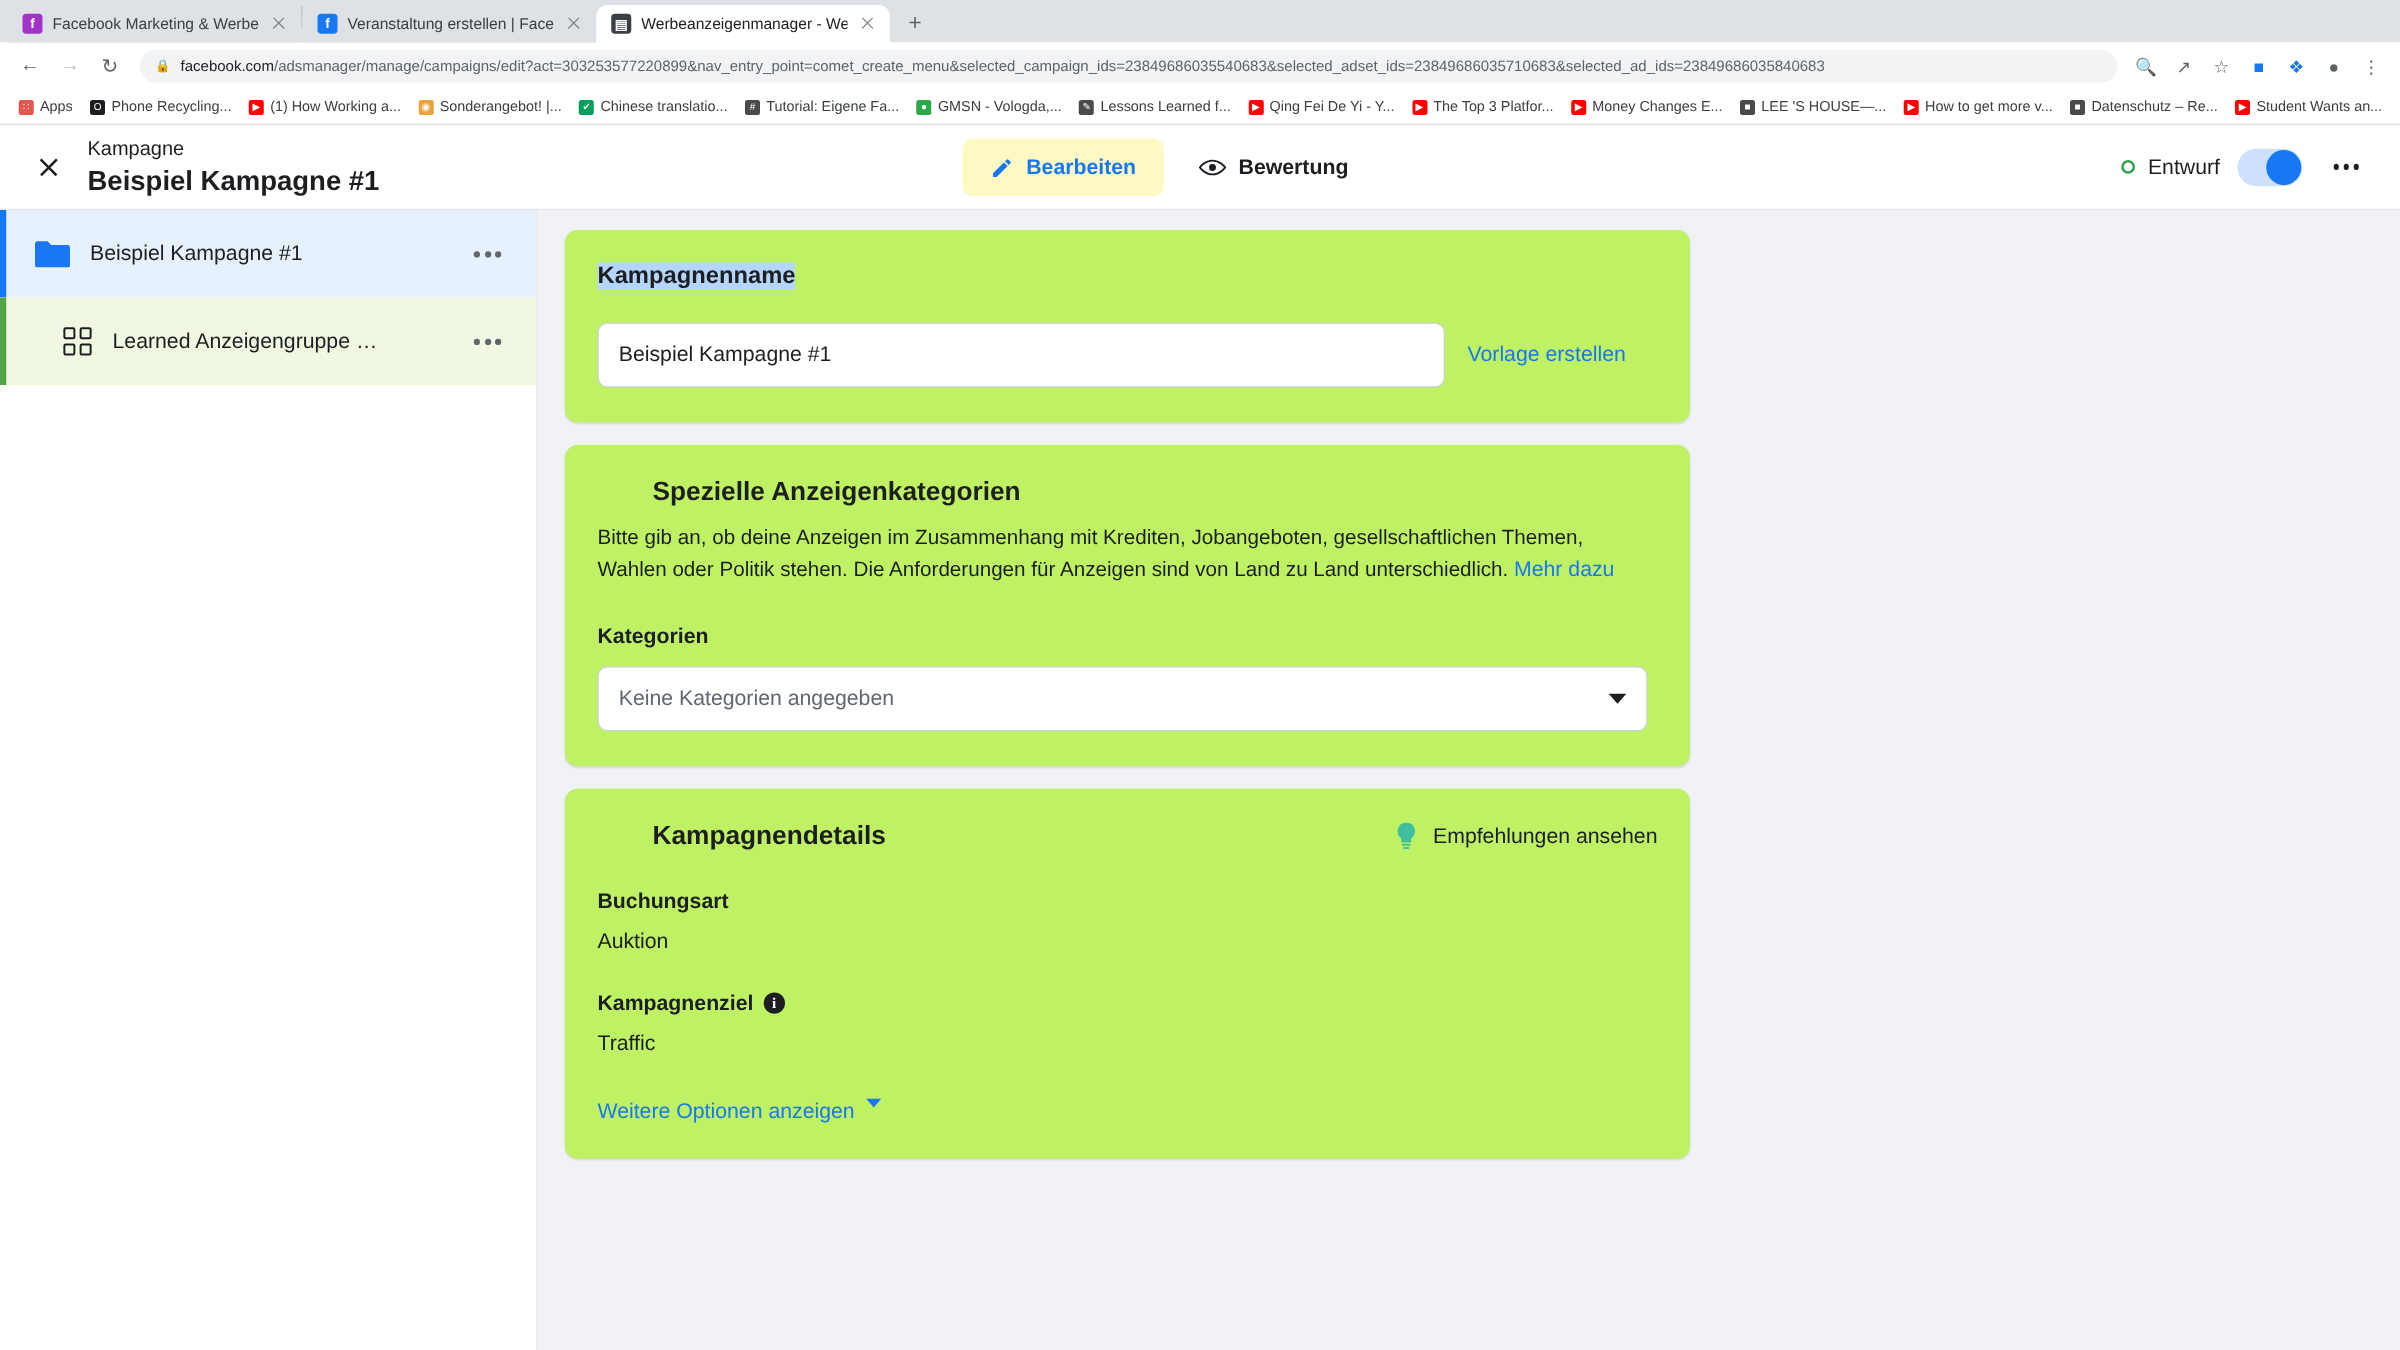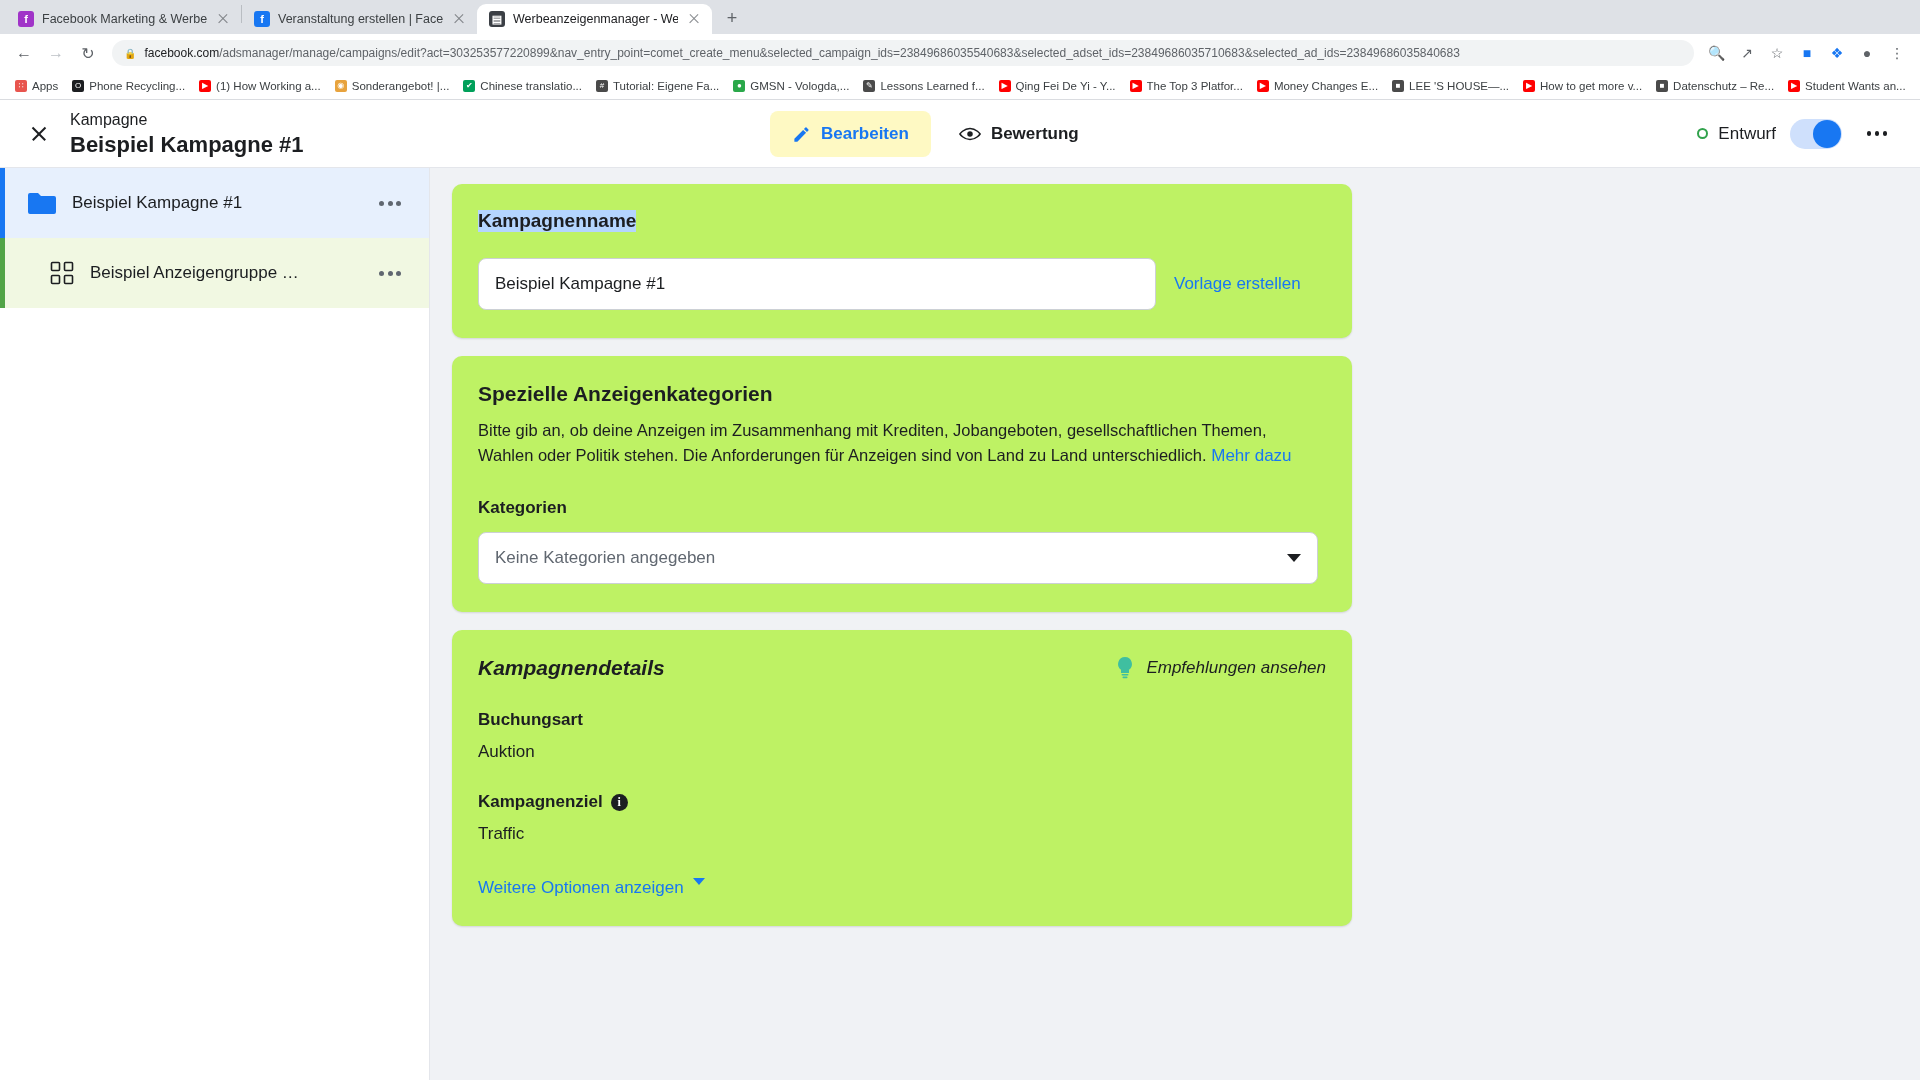--- a/index.html
+++ b/index.html
@@ -138,31 +138,31 @@
           padding: 26px 26px 28px 26px; box-shadow: 0 1px 2px rgba(0,0,0,.12); }
 
   .label-hl { display:inline-block; font-size:19px; font-weight:bold; color:#1c1e21;
               background:#b4d5fe; }
   .name-row { display:flex; align-items:center; gap: 18px; margin-top: 26px; }
   .text-input { width: 678px; height: 52px; border:1px solid #ccd0d5; border-radius: 8px;
                 display:flex; align-items:center; padding: 0 16px; font-size:17px; color:#1c1e21;
                 background:#fff; }
   .link { color:#1877f2; font-size:17px; }
 
-  .card-h2 { font-size: 21px; font-weight:bold; color:#1c1e21; }
+  .card-h2 { font-size: 21px; font-weight:bold; color:#1c1e21;margin-left:44px; }
   .card-desc { font-size: 16.5px; color:#1c1e21; line-height: 1.5; margin-top: 12px; max-width: 830px; }
   .sub-label { font-size: 17px; font-weight:bold; color:#1c1e21; margin-top: 30px; }
   .select { width: 840px; height: 52px; border:1px solid #ccd0d5; border-radius: 8px;
             display:flex; align-items:center; padding: 0 16px; margin-top: 14px;
             font-size:17px; color:#606770; background:#fff; }
   .select .caret { margin-left:auto; width:0;height:0;
                    border-left:7px solid transparent;border-right:7px solid transparent;
                    border-top:8px solid #1c1e21; }
 
-  .card-head-row { display:flex; align-items:center;font-style:italic; }
+  .card-head-row { display:flex; align-items:center; }
   .recs { margin-left:auto; display:flex; align-items:center; gap:12px;
           font-size:17px; color:#1c1e21; }
   .bulb { width:18px; height:22px; flex:none; }
 
   .detail-label { font-size:17px; font-weight:bold; color:#1c1e21; margin-top: 30px;
                   display:flex; align-items:center; gap:8px; }
   .detail-value { font-size:17px; color:#1c1e21; margin-top: 12px; }
   .info-ico { width:17px; height:17px; border-radius:50%; background:#1c1e21; color:#fff;
               font-size:12px; font-weight:bold; display:flex; align-items:center;
               justify-content:center; font-family:"Liberation Serif", serif; }
@@ -349,21 +349,21 @@
         <div class="side-item adset indent-1">
           <span class="bar"></span>
           <span class="side-ico" style="margin-right:16px">
             <svg width="24" height="24" viewBox="0 0 24 24" fill="none" stroke="#1c1e21" stroke-width="1.6">
                 <rect x="1.5" y="1.5" width="8" height="8" rx="1"></rect>
                 <rect x="14.5" y="1.5" width="8" height="8" rx="1"></rect>
                 <rect x="1.5" y="14.5" width="8" height="8" rx="1"></rect>
                 <rect x="14.5" y="14.5" width="8" height="8" rx="1"></rect>
               </svg>
           </span>
-          <span class="side-label">Beispiel Anzeigengruppe …</span>
+          <span class="side-label">Learned Anzeigengruppe …</span>
           <span class="side-dots">
               <i></i>
               <i></i>
               <i></i>
             </span>
         </div>
 
         <div class="sidebar-rest"></div>
       </div>
 

